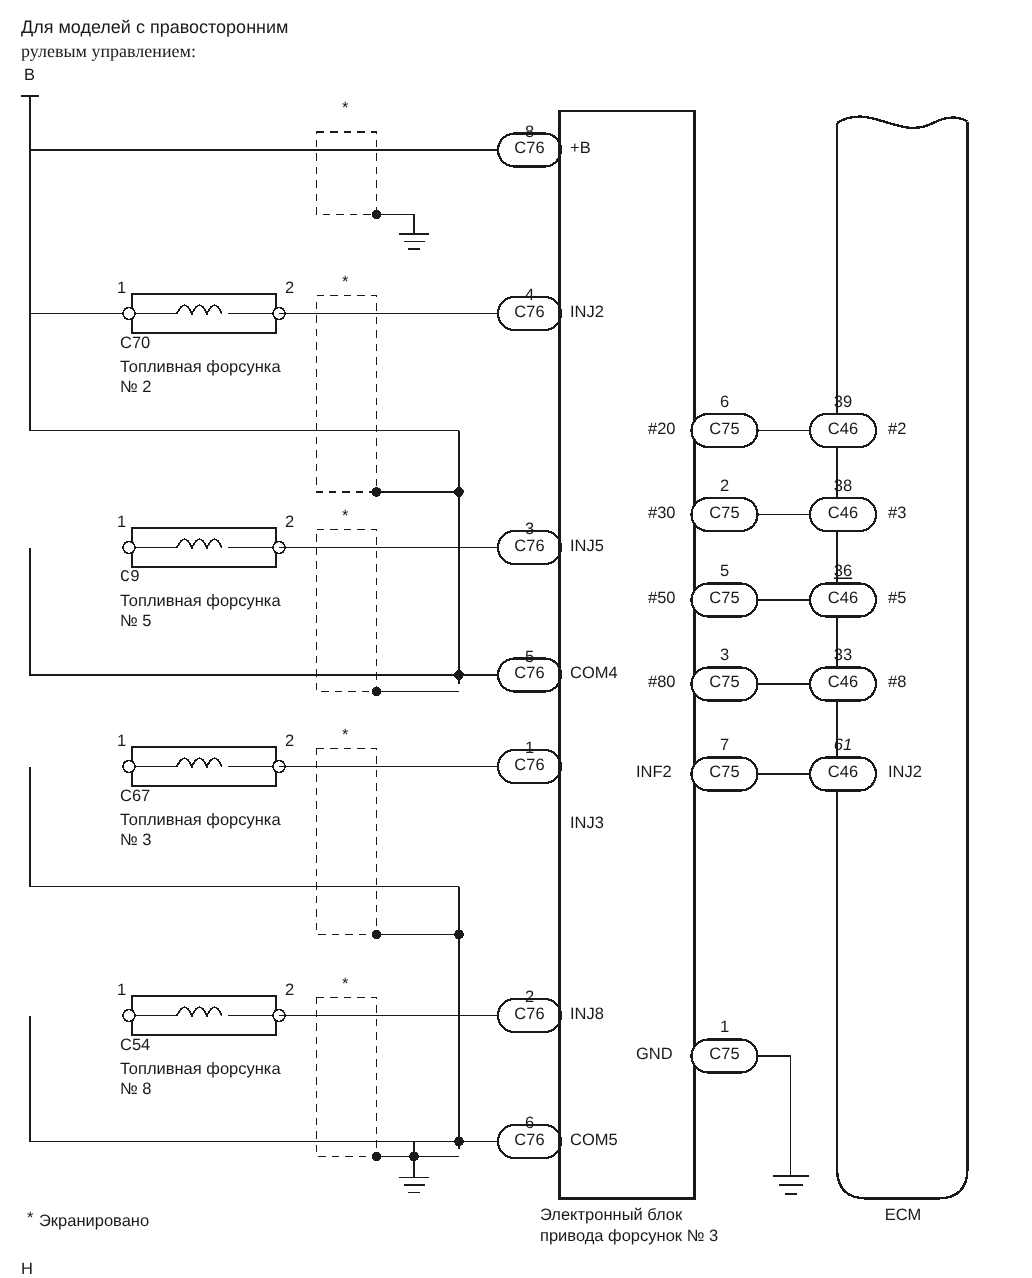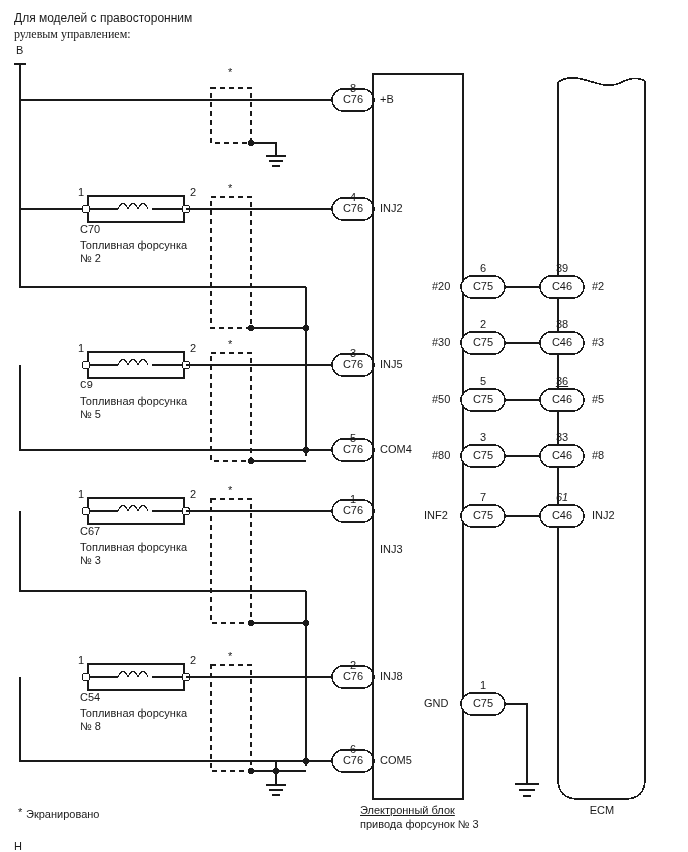--- a/index.html
+++ b/index.html
@@ -269,21 +269,21 @@
   <div class="txt ctr" style="left:461px;top:487px;width:44px;">7</div>
   <div class="txt ctr" style="left:461px;top:505px;width:44px;">C75</div>
   <div class="txt ctr" style="left:540px;top:487px;width:44px;font-style:italic;">61</div>
   <div class="txt ctr" style="left:540px;top:505px;width:44px;">C46</div>
   <div class="txt" style="left:592px;top:505px;">INJ2</div>
 
   <div class="txt" style="left:424px;top:693px;text-align:right;">GND</div>
   <div class="txt ctr" style="left:461px;top:675px;width:44px;">1</div>
   <div class="txt ctr" style="left:461px;top:693px;width:44px;">C75</div>
 
-  <div class="txt" style="left:360px;top:800px;text-decoration:underline;">Электронный блок</div>
+  <div class="txt" style="left:360px;top:800px;">Электронный блок</div>
   <div class="txt" style="left:360px;top:814px;">привода форсунок № 3</div>
 
   <div class="txt ctr" style="left:558px;top:800px;width:88px;">ECM</div>
 
   <div class="txt" style="left:18px;top:802px;">*</div>
   <div class="txt" style="left:26px;top:804px;">Экранировано</div>
 
   <div class="txt" style="left:14px;top:836px;">H</div>
 
 </div>

